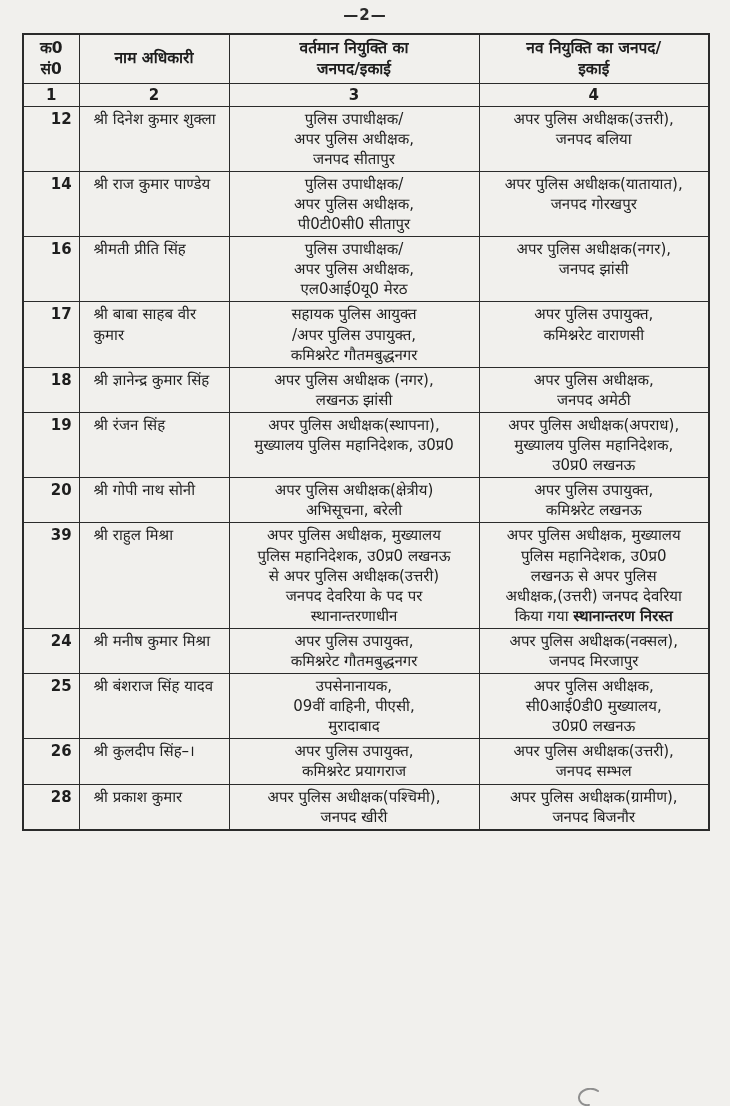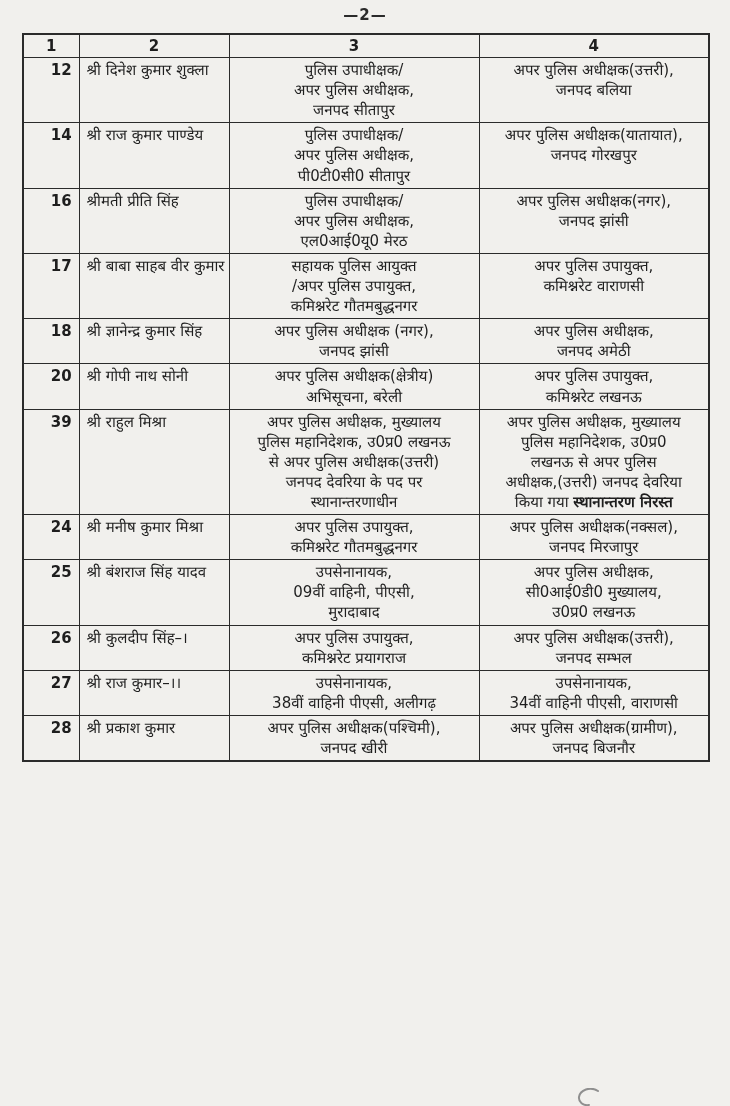--- a/index.html
+++ b/index.html
@@ -51,21 +51,21 @@
     font-weight: bold;
     padding: 1px 4px;
   }
   .transfer-table td.sno {
     font-weight: bold;
     text-align: center;
     padding-left: 24px;
   }
   .transfer-table td.name {
     text-align: left;
-    padding-left: 7px;
+    padding-left: 14px;
   }
   .bold {
     font-weight: bold;
   }
   .signature-mark {
     position: absolute;
     left: 576px;
     top: 1088px;
     width: 28px;
     height: 18px;
@@ -78,20 +78,29 @@
 
 <table class="transfer-table">
   <colgroup>
     <col style="width:56px">
     <col style="width:150px">
     <col style="width:250px">
     <col style="width:230px">
   </colgroup>
   <thead>
     <tr>
+      <th>क0
+सं0</th>
+      <th>नाम अधिकारी</th>
+      <th>वर्तमान नियुक्ति का
+जनपद/इकाई</th>
+      <th>नव नियुक्ति का जनपद/
+इकाई</th>
+    </tr>
+    <tr>
       <td class="colnum">1</td>
       <td class="colnum">2</td>
       <td class="colnum">3</td>
       <td class="colnum">4</td>
     </tr>
   </thead>
   <tbody id="rows">
   <tr>
     <td class="sno">12</td>
     <td class="name">श्री दिनेश कुमार शुक्ला</td>
@@ -131,25 +140,34 @@
 /अपर पुलिस उपायुक्त,
 कमिश्नरेट गौतमबुद्धनगर</td>
     <td><span>अपर पुलिस उपायुक्त,
 कमिश्नरेट वाराणसी</span><span class="bold"></span></td>
   </tr>
 
   <tr>
     <td class="sno">18</td>
     <td class="name">श्री ज्ञानेन्द्र कुमार सिंह</td>
     <td>अपर पुलिस अधीक्षक (नगर),
-जनपद झांसी</td>
+लखनऊ झांसी</td>
     <td><span>अपर पुलिस अधीक्षक,
 जनपद अमेठी</span><span class="bold"></span></td>
   </tr>
 
+  <tr>
+    <td class="sno">19</td>
+    <td class="name">श्री रंजन सिंह</td>
+    <td>अपर पुलिस अधीक्षक(स्थापना),
+मुख्यालय पुलिस महानिदेशक, उ0प्र0</td>
+    <td><span>अपर पुलिस अधीक्षक(अपराध),
+मुख्यालय पुलिस महानिदेशक,
+उ0प्र0 लखनऊ</span><span class="bold"></span></td>
+  </tr>
 
   <tr>
     <td class="sno">20</td>
     <td class="name">श्री गोपी नाथ सोनी</td>
     <td>अपर पुलिस अधीक्षक(क्षेत्रीय)
 अभिसूचना, बरेली</td>
     <td><span>अपर पुलिस उपायुक्त,
 कमिश्नरेट लखनऊ</span><span class="bold"></span></td>
   </tr>
 
@@ -192,28 +210,20 @@
 
   <tr>
     <td class="sno">26</td>
     <td class="name">श्री कुलदीप सिंह–।</td>
     <td>अपर पुलिस उपायुक्त,
 कमिश्नरेट प्रयागराज</td>
     <td><span>अपर पुलिस अधीक्षक(उत्तरी),
 जनपद सम्भल</span><span class="bold"></span></td>
   </tr>
 
-  <tr>
-    <td class="sno">27</td>
-    <td class="name">श्री राज कुमार–।।</td>
-    <td>उपसेनानायक,
-38वीं वाहिनी पीएसी, अलीगढ़</td>
-    <td><span>उपसेनानायक,
-34वीं वाहिनी पीएसी, वाराणसी</span><span class="bold"></span></td>
-  </tr>
 
   <tr>
     <td class="sno">28</td>
     <td class="name">श्री प्रकाश कुमार</td>
     <td>अपर पुलिस अधीक्षक(पश्चिमी),
 जनपद खीरी</td>
     <td><span>अपर पुलिस अधीक्षक(ग्रामीण),
 जनपद बिजनौर</span><span class="bold"></span></td>
   </tr>
 </tbody>

